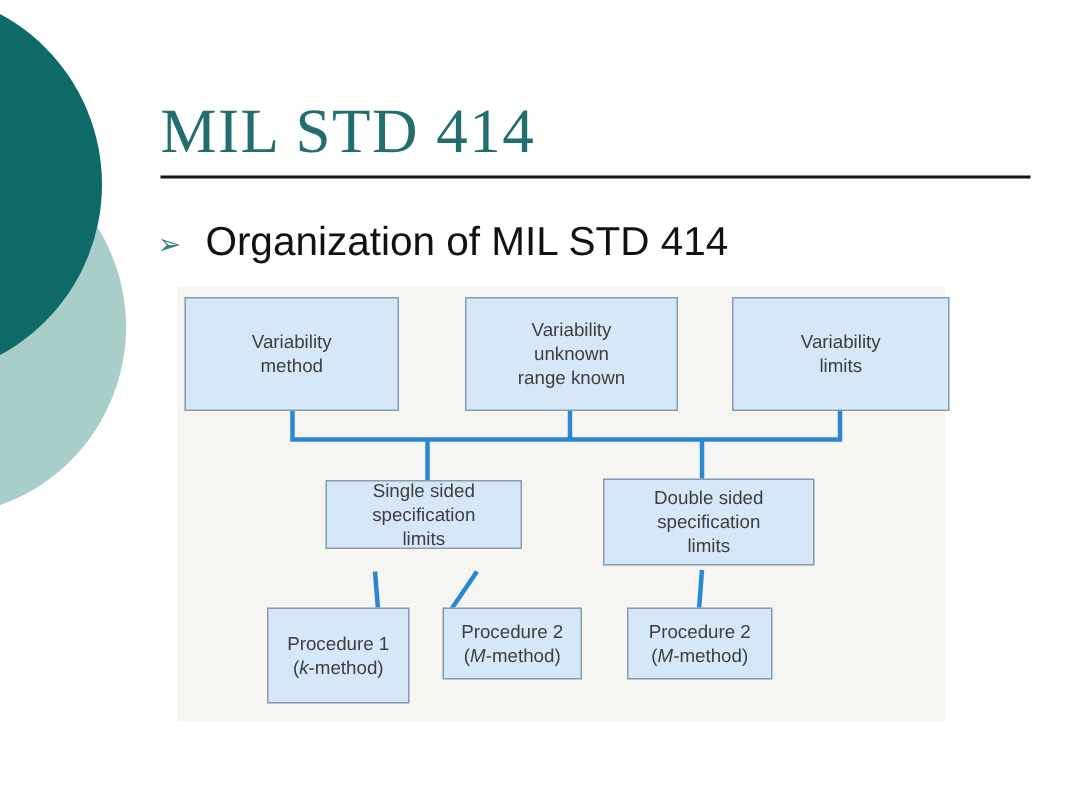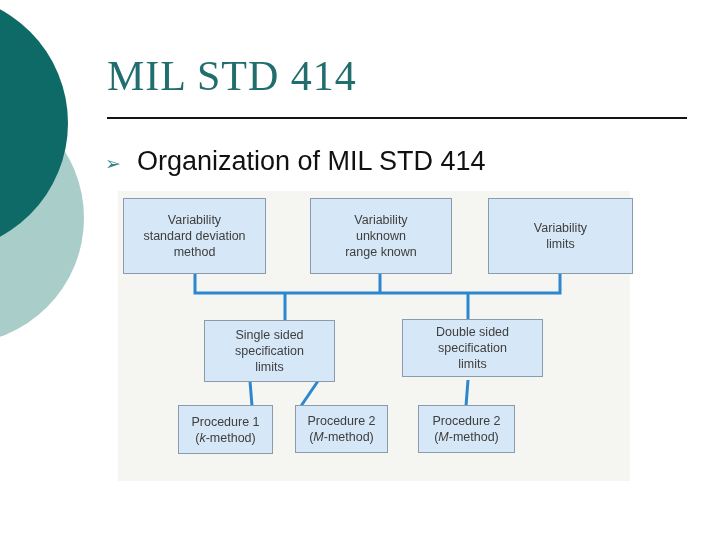--- a/index.html
+++ b/index.html
@@ -9,21 +9,21 @@
   }
   .slide{position:absolute;inset:0;}
 
   
   .circle{position:absolute;border-radius:50%;}
   .circle.light{left:-168px;top:92px;width:252px;height:252px;background:#A9CDC9;z-index:1;}
   .circle.dark{left:-190px;top:-6px;width:258px;height:258px;background:#0E6A66;z-index:2;}
 
   
   .title{
-    position:absolute;left:107px;top:52px;margin:0;z-index:3;
+    position:absolute;left:107px;top:64px;margin:0;z-index:3;
     font-family:"Liberation Serif",serif;font-weight:400;
     font-size:42px;color:#226E6E;letter-spacing:1px;white-space:nowrap;
   }
   .title-rule{position:absolute;left:107px;top:117px;width:580px;height:2px;background:#141414;z-index:3;}
 
   
   .bullet{position:absolute;left:105px;top:146px;display:flex;align-items:center;z-index:3;}
   .bullet .marker{color:#2E8585;font-size:19px;line-height:1;margin-right:16px;transform:translateY(2px);}
   .bullet .bullet-text{
     font-family:Liberation Sans, sans-serif;font-size:27px;color:#111111;white-space:nowrap;
@@ -70,57 +70,56 @@
       <line x1="468" y1="292" x2="468" y2="320"></line>
       <line x1="250" y1="381" x2="252" y2="406"></line>
       <line x1="318" y1="381" x2="301" y2="406"></line>
       <line x1="468" y1="380" x2="466" y2="406"></line>
     </g>
   </svg>
 
   <div class="node" style="left:123px;top:198px;width:143px;height:76px">
     <div>
       <span class="ln">Variability</span>
-      <span class="ln">standard deviation</span>
       <span class="ln">method</span>
     </div>
   </div>
 
   <div class="node" style="left:310px;top:198px;width:142px;height:76px">
     <div>
       <span class="ln">Variability</span>
       <span class="ln">unknown</span>
       <span class="ln">range known</span>
     </div>
   </div>
 
   <div class="node" style="left:488px;top:198px;width:145px;height:76px">
     <div>
       <span class="ln">Variability</span>
       <span class="ln">limits</span>
     </div>
   </div>
 
-  <div class="node" style="left:204px;top:320px;width:131px;height:62px">
+  <div class="node" style="left:217px;top:320px;width:131px;height:46px">
     <div>
       <span class="ln">Single sided</span>
       <span class="ln">specification</span>
       <span class="ln">limits</span>
     </div>
   </div>
 
   <div class="node" style="left:402px;top:319px;width:141px;height:58px">
     <div>
       <span class="ln">Double sided</span>
       <span class="ln">specification</span>
       <span class="ln">limits</span>
     </div>
   </div>
 
-  <div class="node" style="left:178px;top:405px;width:95px;height:49px">
+  <div class="node" style="left:178px;top:405px;width:95px;height:64px">
     <div>
       <span class="ln">Procedure 1</span>
       <span class="ln"><span>(</span><i>k</i><span>-method)</span></span>
     </div>
   </div>
 
   <div class="node" style="left:295px;top:405px;width:93px;height:48px">
     <div>
       <span class="ln">Procedure 2</span>
       <span class="ln"><span>(</span><i>M</i><span>-method)</span></span>

